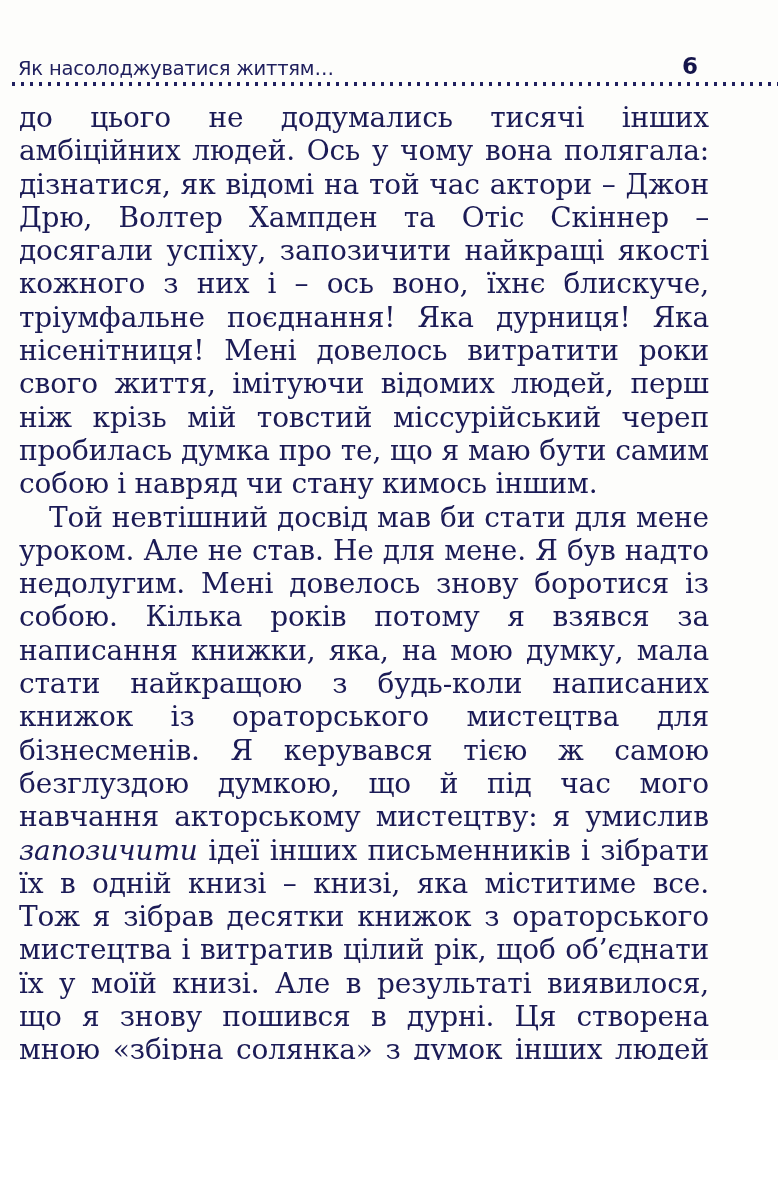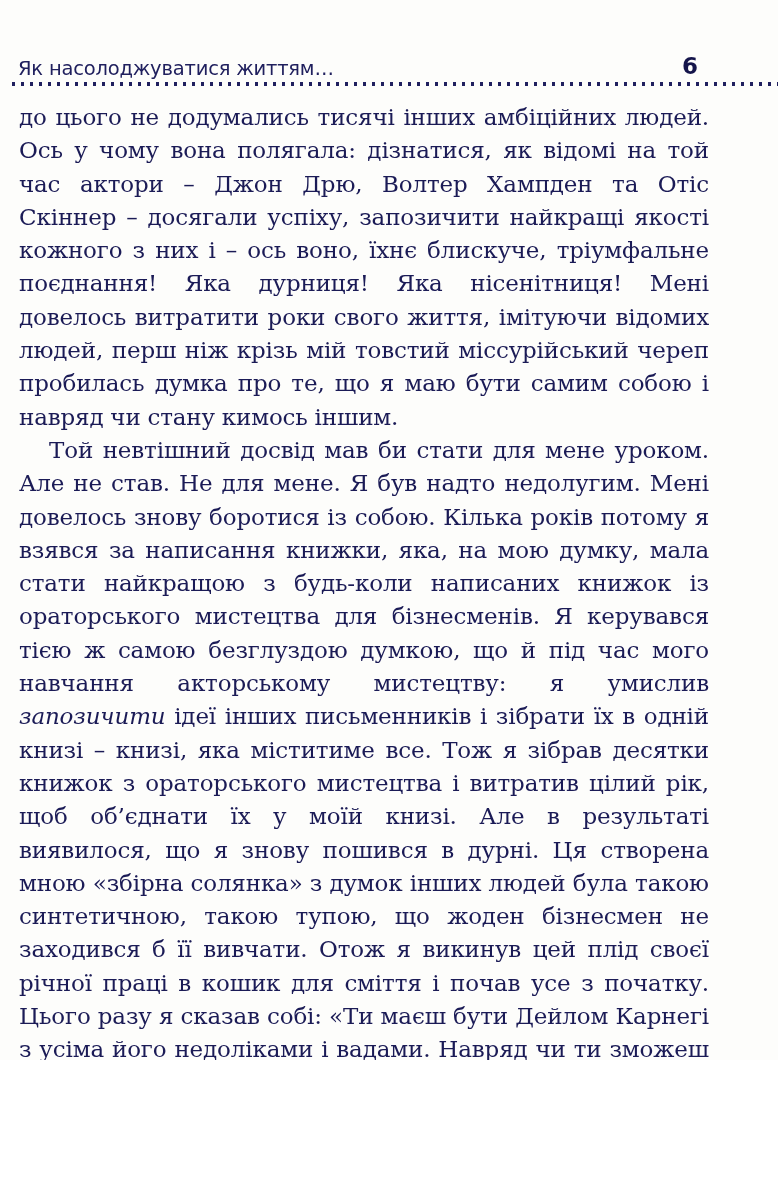--- a/index.html
+++ b/index.html
@@ -60,21 +60,21 @@
   
   .textblock {
     position: absolute;
     top: 101px;
     left: 19px;
     width: 690px;
   }
   p.body {
     margin: 0;
     font-family: "DejaVu Serif", "Liberation Serif", serif;
-    font-size: 23px;
+    font-size: 28px;
     line-height: 33.3px;
     color: #1b1b56;
     text-align: justify;
     text-align-last: left;
     -webkit-hyphens: none;
     hyphens: none;
     word-spacing: -0.3px;
     letter-spacing: -0.15px;
   }
   p.body.indent {

